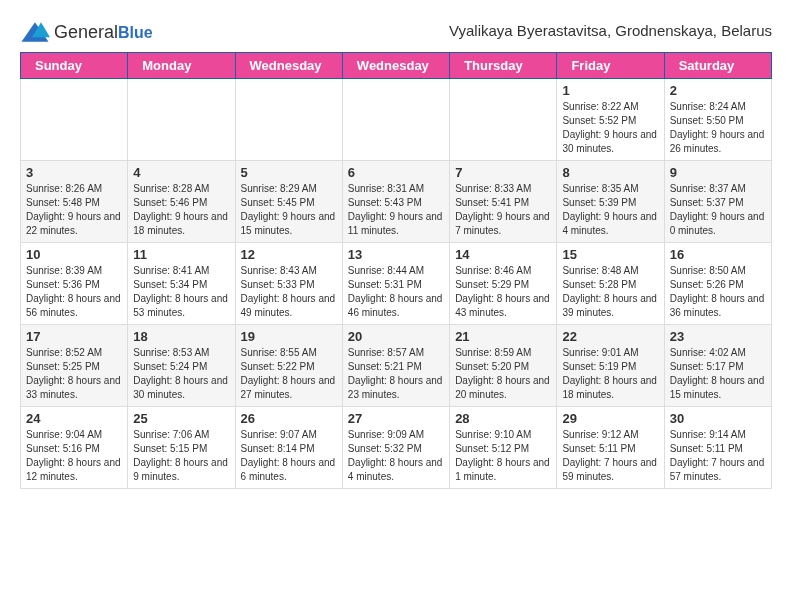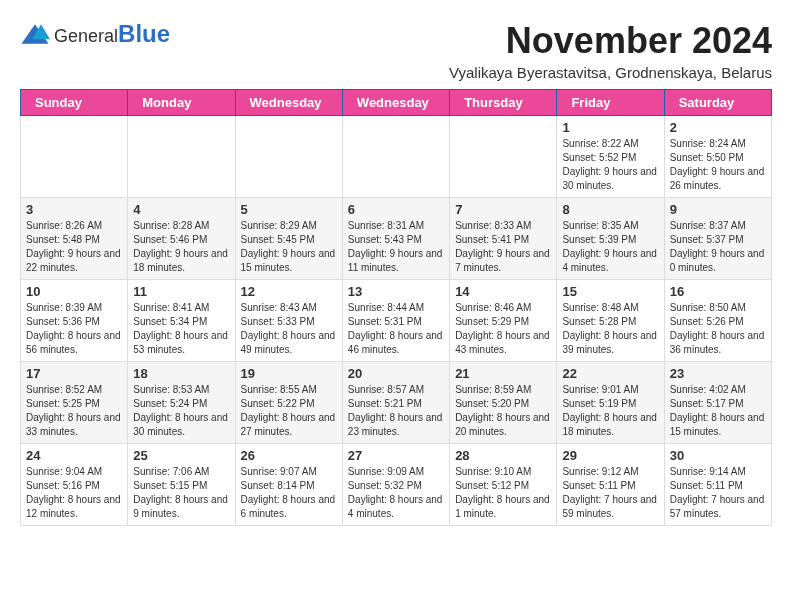--- a/index.html
+++ b/index.html
@@ -90,26 +90,25 @@
 <body>
 
 <div class="header">
   <div class="logo">
     <div class="logo-row">
       <svg class="logo-icon" viewBox="0 0 40 30" xmlns="http://www.w3.org/2000/svg">
         <polygon points="20,2 38,28 2,28" fill="#2a6fc4"></polygon>
         <polygon points="28,2 40,22 16,22" fill="#1a9fd4"></polygon>
       </svg>
       <div>
-        <span style="font-size:18px;font-weight:normal;color:#333;">General</span><span style="font-size:24px;font-weight:bold;color:#2a6fc4;">Blue</span>
+        <span style="font-size:18px;font-weight:normal;color:#333;">General</span><span style="font-size:16px;font-weight:bold;color:#2a6fc4;">Blue</span>
       </div>
     </div>
   </div>
   <div class="title-block">
-    <div class="month-title">November 2024</div>
     <div class="subtitle">Vyalikaya Byerastavitsa, Grodnenskaya, Belarus</div>
   </div>
 </div>
 
 <table class="calendar">
   <thead>
     <tr>
     <th>Sunday</th>
         <th>Monday</th>
         <th>Wednesday</th>

